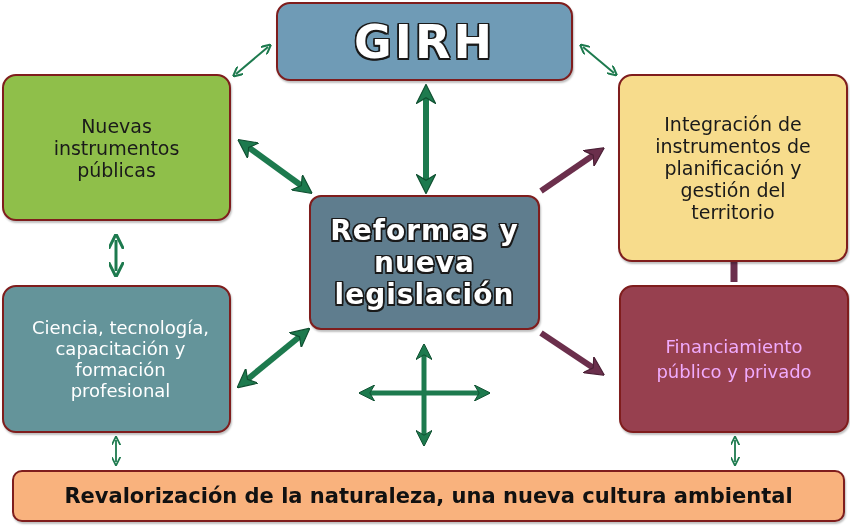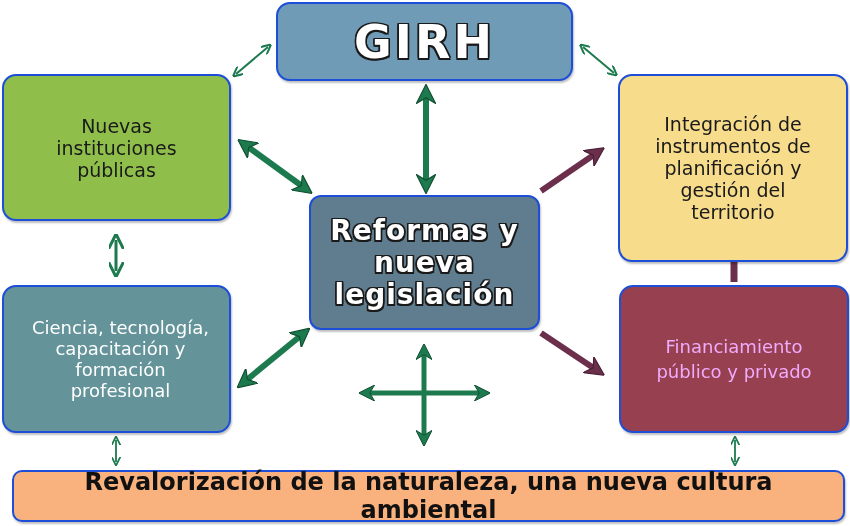--- a/index.html
+++ b/index.html
@@ -1,19 +1,19 @@
 <!DOCTYPE html>
 <html><head>
 <meta charset="utf-8">
 <style>
   html, body { margin: 0; padding: 0; background: #ffffff; }
   body { width: 850px; height: 526px; position: relative; overflow: hidden; font-family: "DejaVu Sans", sans-serif; }
   .box {
     position: absolute; box-sizing: border-box;
-    border: 2px solid #1d4ed8; border-radius: 14px;
+    border: 2px solid #7f1d1d; border-radius: 14px;
     display: flex; align-items: center; justify-content: center;
     text-align: center; box-shadow: 1px 2px 2px rgba(0,0,0,0.25);
   }
   .box span { display: block; white-space: pre-line; }
   .outlined {
     color: #ffffff; font-weight: bold;
     text-shadow: -1.5px -1.5px 0 #1a1a1a, 1.5px -1.5px 0 #1a1a1a, -1.5px 1.5px 0 #1a1a1a, 1.5px 1.5px 0 #1a1a1a,
                  0 -1.5px 0 #1a1a1a, 0 1.5px 0 #1a1a1a, -1.5px 0 0 #1a1a1a, 1.5px 0 0 #1a1a1a;
   }
   #girh { left: 276px; top: 2px; width: 297px; height: 79px; background: #6f9bb6; }
@@ -22,21 +22,21 @@
   #nuevas span { color: #1a1a1a; font-size: 19px; line-height: 22px; }
   #integ { left: 618px; top: 74px; width: 230px; height: 188px; background: #f7dc8c; }
   #integ span { color: #1a1a1a; font-size: 19px; line-height: 22px; }
   #reformas { left: 309px; top: 195px; width: 231px; height: 135px; background: #5f7d8e; border-radius: 12px; }
   #reformas span { font-size: 28px; line-height: 32px; letter-spacing: 1px; }
   #ciencia { left: 2px; top: 285px; width: 229px; height: 148px; background: #64949a; }
   #ciencia span { color: #ffffff; font-size: 18px; line-height: 21px; margin-left: 8px; }
   #finan { left: 619px; top: 285px; width: 230px; height: 148px; background: #97404f; }
   #finan span { color: #f0abfc; font-size: 18px; line-height: 25px; }
   #reval { left: 12px; top: 470px; width: 833px; height: 52px; background: #f9b27d; border-radius: 10px; }
-  #reval span { color: #111111; font-size: 24px; font-weight: bold; }
+  #reval span { color: #111111; font-size: 21px; font-weight: bold; }
   svg.arrows { position: absolute; left: 0; top: 0; }
 </style>
 </head>
 <body>
 
 <svg class="arrows" width="850" height="526">
   <defs>
     <marker id="gh" viewBox="0 0 10 10" refX="6" refY="5" markerWidth="3.2" markerHeight="3.2" orient="auto-start-reverse">
       <path d="M0,0 L10,5 L0,10 L3,5 Z" fill="#1d7a4e" stroke="#0f4f30" stroke-width="0.6"></path>
     </marker>
@@ -73,21 +73,21 @@
   <line x1="116" y1="440" x2="116" y2="462" stroke="#1d7a4e" stroke-width="1.8" marker-start="url(#gs)" marker-end="url(#gs)"></line>
   <line x1="735" y1="440" x2="735" y2="462" stroke="#1d7a4e" stroke-width="1.8" marker-start="url(#gs)" marker-end="url(#gs)"></line>
 </svg>
 
 <div class="box" id="girh">
   <span class="outlined">GIRH</span>
 </div>
 
 <div class="box" id="nuevas">
   <span>Nuevas
-instituciones
+instrumentos
 públicas</span>
 </div>
 
 <div class="box" id="integ">
   <span>Integración de
 instrumentos de
 planificación y
 gestión del
 territorio</span>
 </div>

